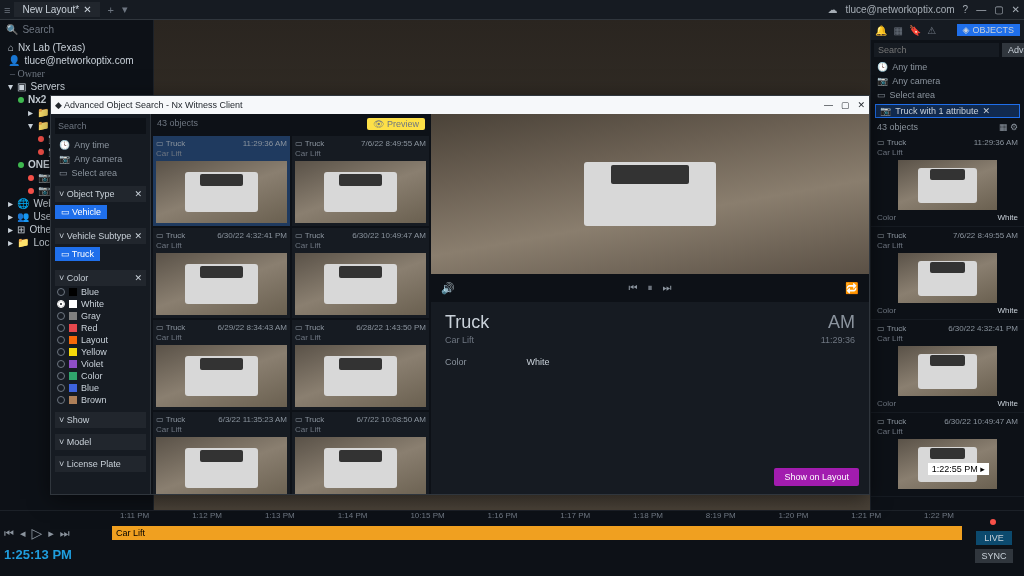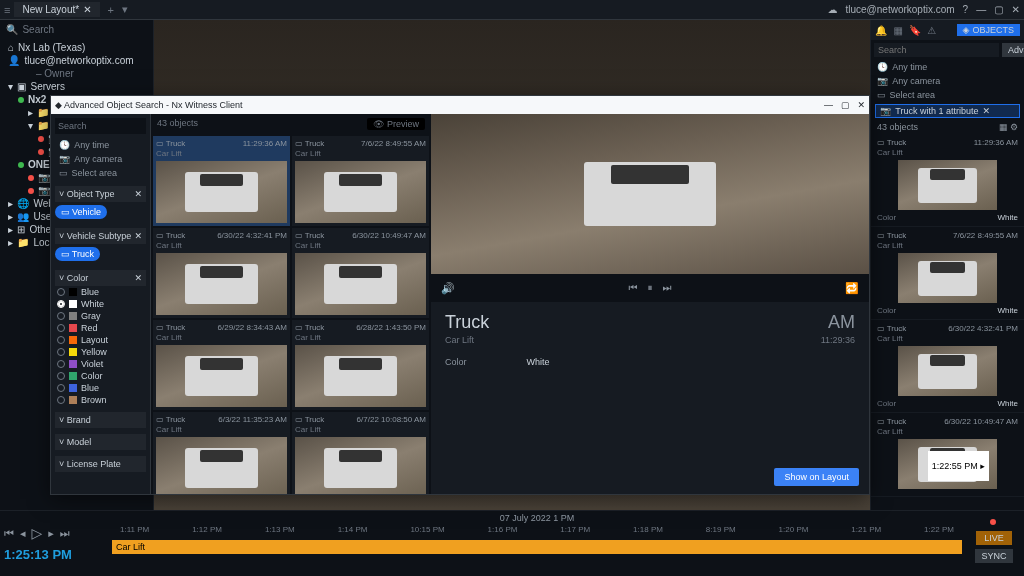--- a/index.html
+++ b/index.html
@@ -28,77 +28,77 @@
 .dialog { position: absolute; top: 95px; left: 50px; width: 820px; height: 400px; background: #1c2128; border: 1px solid #30363d; display: flex; flex-direction: column; box-shadow: 0 4px 20px rgba(0,0,0,0.5); }
 .dialog-titlebar { height: 18px; background: #f6f8fa; color: #24292f; font-size: 9px; display: flex; align-items: center; justify-content: space-between; padding: 0 4px; }
 .dialog-controls { display: flex; gap: 8px; }
 .dialog-body { flex: 1; display: flex; overflow: hidden; }
 
 .filter-col { width: 100px; background: #161b22; border-right: 1px solid #30363d; padding: 4px; overflow-y:auto; }
 .filter-search { background: #0d1117; padding: 3px; font-size: 9px; color: #6e7681; margin-bottom: 4px; }
 .filter-item { font-size: 9px; padding: 2px 4px; color: #8b949e; display:flex; align-items:center; gap:4px; }
 .filter-section { margin-top:6px; }
 .filter-header { font-size: 9px; padding: 3px 4px; background: #21262d; display: flex; justify-content: space-between; align-items: center; cursor:pointer; }
-.filter-chip { background: #1f6feb; color: #fff; padding: 2px 6px; font-size: 9px; margin: 3px 0; display: inline-block; border-radius: 7px; }
+.filter-chip { background: #1f6feb; color: #fff; padding: 2px 6px; font-size: 9px; margin: 3px 0; display: inline-block; border-radius: 0; }
 .color-row { display: flex; align-items: center; gap: 4px; font-size: 9px; padding: 1px 2px; }
 .radio { width: 8px; height: 8px; border: 1px solid #6e7681; border-radius: 50%; display:inline-block; }
 .radio.checked { border-color:#fff; box-shadow: inset 0 0 0 2px #fff; }
 .swatch { width: 8px; height: 8px; display: inline-block; }
 
 .results-col { width: 280px; background: #0d1117; overflow-y: auto; }
 .results-header { display: flex; justify-content: space-between; padding: 4px 6px; font-size: 9px; color: #6e7681; }
-.preview-btn { background: #000000; padding: 1px 6px; border-radius: 2px; font-size:9px; }
+.preview-btn { background: #fde047; padding: 1px 6px; border-radius: 2px; font-size:9px; }
 .result-grid { display: grid; grid-template-columns: 1fr 1fr; gap: 2px; padding: 2px; }
 .result-card { background: #161b22; padding: 3px; }
 .result-card.sel { background: #1f3a5f; }
 .card-head { display: flex; justify-content: space-between; font-size: 8px; color: #8b949e; }
 .card-sub { font-size: 8px; color: #6e7681; margin-top:1px; }
 .thumb { width: 100%; height: 62px; background: linear-gradient(160deg,#5a5248 0%,#8a7f70 50%,#6a6050 100%); margin-top:3px; position:relative; display:flex; align-items:center; justify-content:center; }
 .truck-shape { width: 55%; height: 65%; background: #d8d8d8; border-radius: 3px; position:relative; }
 .truck-shape::after { content:''; position:absolute; top:5%; left:20%; right:20%; height:30%; background:#333; border-radius:2px; }
 
 .preview-col { flex: 1; background: #161b22; display: flex; flex-direction: column; }
 .video-player { height: 160px; background: linear-gradient(170deg,#4a4238 0%,#6a5f52 30%,#8a7e6e 60%,#5a5045 100%); position: relative; display:flex; align-items:center; justify-content:center; }
 .video-player .truck-shape { width:30%; height:40%; }
 .player-bar { height: 28px; background: #0d1117; display: flex; align-items: center; justify-content: space-between; padding: 0 10px; }
 .player-controls { display: flex; gap: 10px; color: #8b949e; font-size:10px; }
 .detail-panel { padding: 10px 14px; }
 .detail-title { font-size: 18px; color: #c9d1d9; display:flex; justify-content:space-between; }
 .detail-sub { font-size: 9px; color: #6e7681; margin-top:2px; display:flex; justify-content:space-between; }
 .detail-attr { display: flex; gap: 60px; font-size: 9px; color: #8b949e; margin-top: 12px; }
-.show-layout-btn { position:absolute; bottom:8px; right:10px; background: #3b82f6; color:#fff; padding: 4px 10px; font-size: 9px; border-radius:2px; cursor:pointer; }
+.show-layout-btn { position:absolute; bottom:8px; right:10px; background: #a21caf; color:#fff; padding: 4px 10px; font-size: 9px; border-radius:2px; cursor:pointer; }
 
 
 .right-panel { width: 154px; background: #0d1117; border-left: 1px solid #1c2128; display:flex; flex-direction:column; }
 .rp-tabs { height: 20px; display: flex; align-items: center; justify-content: space-between; padding: 0 4px; background: #161b22; }
 .rp-tabs-icons { display:flex; gap:6px; color:#6e7681; font-size:10px; }
 .objects-tab { background: #1f6feb; padding: 1px 6px; font-size: 9px; display:flex; align-items:center; gap:3px; }
 .rp-search { padding: 3px; display:flex; gap:3px; }
 .rp-search input { flex:1; background:#161b22; border:none; color:#8b949e; padding:2px 4px; font-size:9px; }
 .adv-btn { background:#30363d; padding:2px 6px; font-size:9px; }
 .rp-filter-item { font-size:9px; padding:2px 6px; color:#8b949e; display:flex; align-items:center; gap:4px; }
 .rp-chip { background:#1f6feb44; border:1px solid #1f6feb; margin:2px 4px; padding:1px 4px; font-size:9px; display:inline-flex; align-items:center; gap:4px; }
 .rp-results { flex:1; overflow-y:auto; }
 .rp-card { padding:4px 6px; border-bottom:1px solid #161b22; }
 .rp-card-head { display:flex; justify-content:space-between; font-size:8px; color:#8b949e; }
 .rp-thumb { height:50px; margin:3px auto; width:70%; background:linear-gradient(160deg,#5a5248,#8a7f70,#6a6050); display:flex; align-items:center; justify-content:center; }
 .rp-attr { display:flex; justify-content:space-between; font-size:8px; color:#6e7681; margin-top:2px; }
-.timestamp-overlay { position:absolute; background:#fff; color:#000; font-size:9px; padding:10px 4px; right:8px; bottom:8px; }
+.timestamp-overlay { position:absolute; background:#fff; color:#000; font-size:9px; padding:1px 4px; right:8px; bottom:14px; }
 
 
 .timeline { height: 66px; background: #0d1117; border-top: 1px solid #1c2128; display:flex; }
 .tl-controls { width: 110px; padding: 4px; display:flex; flex-direction:column; justify-content:center; gap:6px; }
 .tl-btns { display:flex; gap:6px; color:#8b949e; font-size:11px; align-items:center; }
 .tl-time { color:#1f9ede; font-size:13px; font-weight:bold; }
 .tl-track { flex:1; display:flex; flex-direction:column; position:relative; }
 .tl-date { text-align:center; font-size:9px; color:#8b949e; padding:2px; }
 .tl-ticks { display:flex; justify-content:space-between; padding:0 10px; font-size:8px; color:#6e7681; }
 .tl-bar { height:14px; background:#f0a020; margin:6px 2px 0; position:relative; font-size:9px; color:#000; padding-left:4px; display:flex; align-items:center; }
 .tl-right { width:60px; padding:4px; display:flex; flex-direction:column; align-items:center; gap:4px; }
-.live-btn { background:#a16207; padding:2px 8px; font-size:9px; }
+.live-btn { background:#0c4a6e; padding:2px 8px; font-size:9px; }
 .sync-btn { background:#30363d; padding:2px 6px; font-size:9px; }
 .rec-dot { width:6px; height:6px; background:#f85149; border-radius:50%; display:inline-block; margin-right:3px; }
 </style>
 </head>
 <body>
 
 <div class="titlebar">
   <div class="titlebar-left">
     <span style="color:#6e7681;">≡</span>
     <div class="titlebar-tab">
@@ -127,21 +127,21 @@
     </div>
     <div class="tree">
       <div class="tree-item">
           <span>⌂</span>
           <span>Nx Lab (Texas)</span>
         </div>
       <div class="tree-item">
           <span>👤</span>
           <span>tluce@networkoptix.com</span>
         </div>
-      <div class="tree-item" style="color:#6e7681;padding-left:36px;">– Owner</div>
+      <div class="tree-item" style="color:#6e7681;padding-left:10px;font-family:Liberation Serif, serif;">– Owner</div>
       <div class="tree-item">
           <span>▾</span>
           <span>▣</span>
           <span>Servers</span>
         </div>
       <div class="tree-item indent1"><span class="dot-green"></span><b>Nx2</b>&nbsp;<span style="color:#6e7681;">192.168.1.10</span></div>
       <div class="tree-item indent2">
           <span>▸</span>
           <span>📁</span>
           <span>Cameras</span>
@@ -387,21 +387,21 @@
             </div>
             <div class="color-row">
               <span class="radio "></span>
               <span class="swatch" style="background:#ad7f58;"></span>
               <span>Brown</span>
             </div>
           </div>
       </div>
       <div class="filter-section">
           <div class="filter-header">
-            <span>˅ <span>Brand</span></span>
+            <span>˅ <span>Show</span></span>
           </div>
         </div>
       <div class="filter-section">
           <div class="filter-header">
             <span>˅ <span>Model</span></span>
           </div>
         </div>
       <div class="filter-section">
           <div class="filter-header">
             <span>˅ <span>License Plate</span></span>
@@ -535,21 +535,20 @@
     <div class="tl-btns">
       <span>⏮</span>
       <span>◂</span>
       <span style="font-size:14px;">▷</span>
       <span>▸</span>
       <span>⏭</span>
     </div>
     <div class="tl-time">1:25:13 PM</div>
   </div>
   <div class="tl-track">
-    <div class="tl-date">07 July 2022 1 PM</div>
     <div class="tl-ticks" id="tl-ticks">
         <span>1:11 PM</span>
         <span>1:12 PM</span>
         <span>1:13 PM</span>
         <span>1:14 PM</span>
         <span>10:15 PM</span>
         <span>1:16 PM</span>
         <span>1:17 PM</span>
         <span>1:18 PM</span>
         <span>8:19 PM</span>

